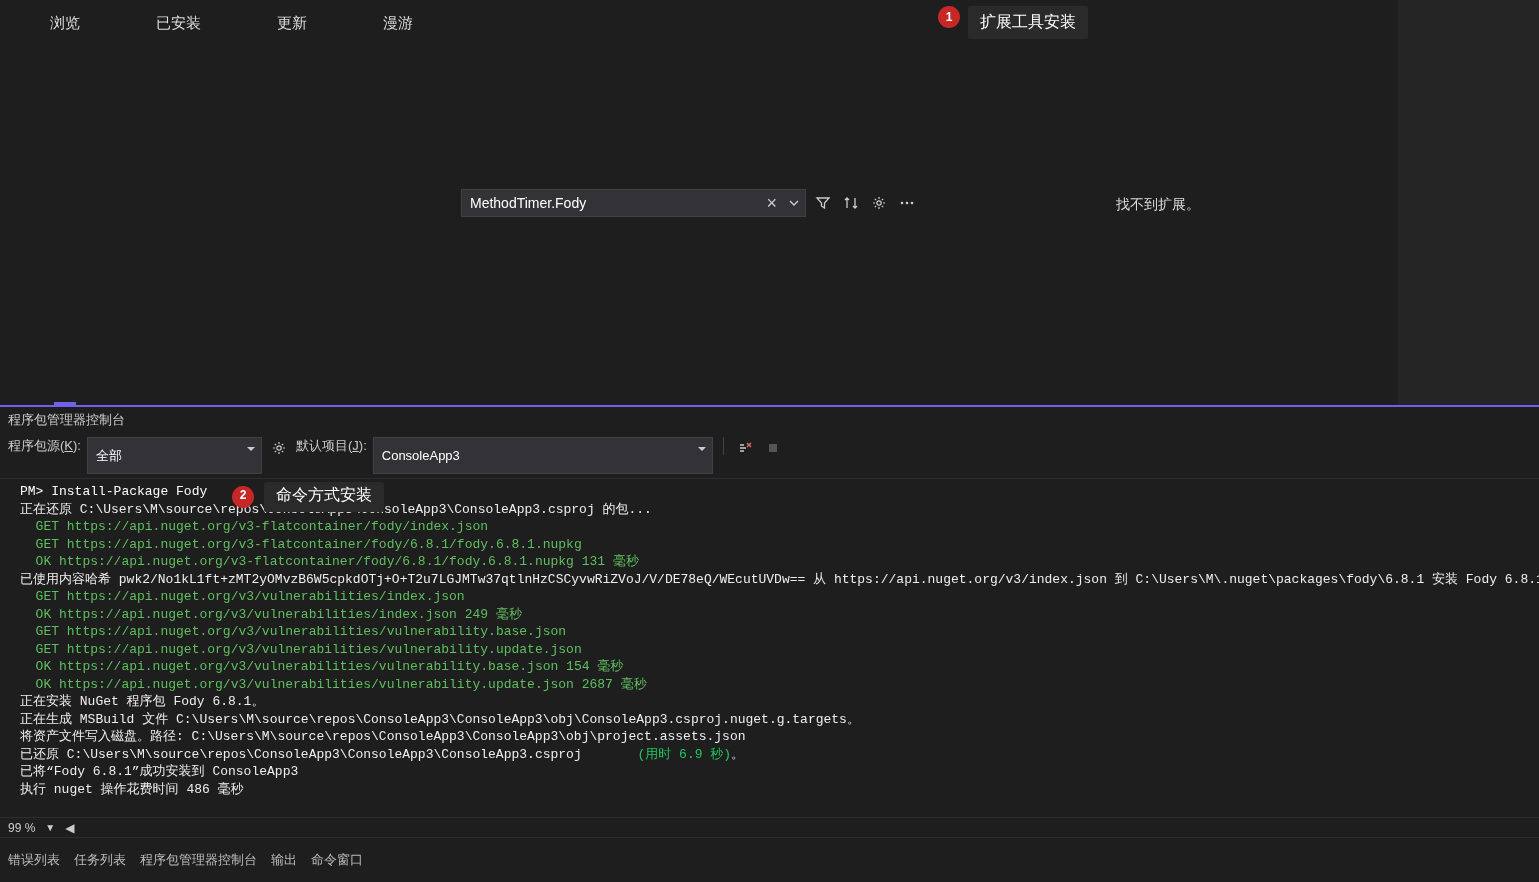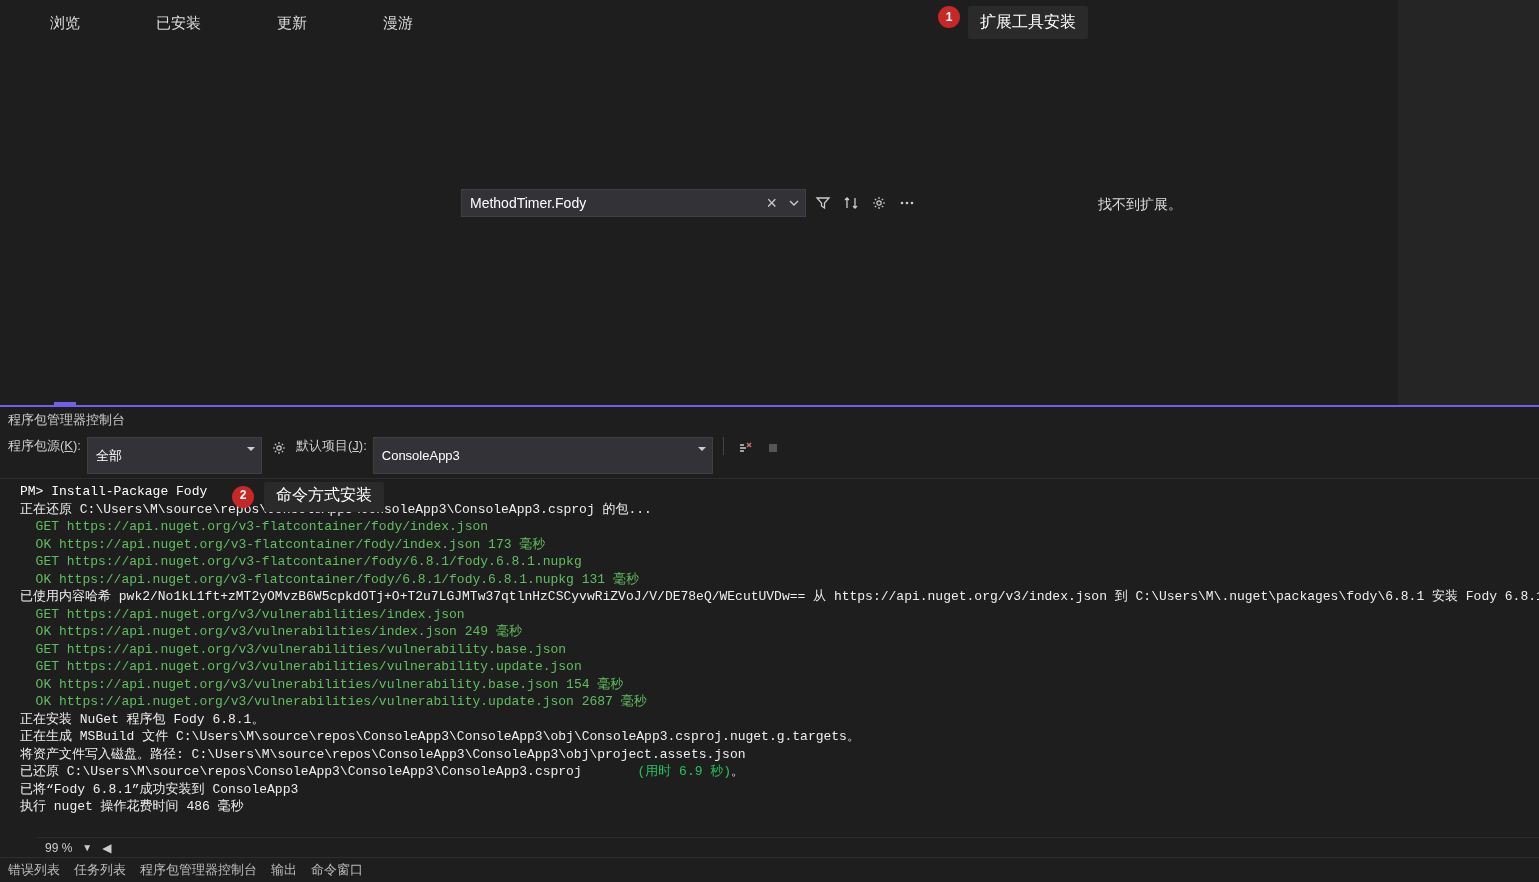--- a/index.html
+++ b/index.html
@@ -14,41 +14,41 @@
   .clear-btn{color:#ccc;padding:0 6px;font-size:18px;line-height:1;cursor:pointer;}
   .dd-btn{color:#ccc;padding:0 6px;cursor:pointer;}
   .icon-btn{color:#ccc;width:22px;height:22px;display:flex;align-items:center;justify-content:center;cursor:pointer;}
   .gear-refresh{position:relative;}
   .content-row{display:flex;flex:1;}
   .left-col{width:470px;padding:6px 10px;display:flex;align-items:flex-start;gap:8px;}
   .right-col{flex:1;background:#252526;}
   .badge{width:22px;height:22px;border-radius:50%;display:flex;align-items:center;justify-content:center;color:#fff;font-size:12px;font-weight:600;}
   .badge.red{background:#c62828;}
   .anno-box{background:#2a2a2b;color:#fff;padding:6px 12px;font-size:16px;border-radius:2px;}
-  .no-ext{color:#ddd;margin-left:2px;font-size:14px;align-self:center;margin-top:4px;text-align:right;}
+  .no-ext{color:#ddd;margin-left:20px;font-size:14px;align-self:center;margin-top:4px;text-align:right;}
   .divider{height:2px;background:#7160e8;}
   .pmc-title{padding:4px 8px;background:#1e1e1e;color:#ccc;font-size:13px;}
   .pmc-toolbar{display:flex;align-items:flex-start;padding:4px 8px;gap:6px;background:#1e1e1e;border-bottom:1px solid #2d2d30;}
   .tb-label{color:#ccc;}
   .tb-label u{text-decoration:underline;}
   .tb-select{background:#333337;border:1px solid #3f3f46;color:#fff;height:37px;padding:0 22px 0 8px;position:relative;display:flex;align-items:center;}
   .tb-select.small{width:175px;}
   .tb-select.big{width:340px;}
   .tb-select::after{content:"";position:absolute;right:6px;top:9px;border:4px solid transparent;border-top-color:#ccc;}
   .tb-icon{color:#ccc;width:22px;height:22px;display:flex;align-items:center;justify-content:center;cursor:pointer;}
   .tb-sep{width:1px;height:18px;background:#444;margin:0 4px;}
   .console{flex:1;background:#1e1e1e;overflow-y:auto;padding:4px 4px 4px 20px;font-family:Consolas,'Courier New',monospace;font-size:13px;line-height:17.5px;position:relative;}
   .console-line{white-space:pre;color:#eee;}
   .console-line.cmd{color:#fff;}
   .console-line .g{color:#5fbf5f;}
   .console-line .c{color:#22c55e;margin-left:48px;}
   .anno-inline{position:absolute;top:3px;left:232px;display:flex;align-items:center;gap:10px;}
-  .zoom-bar{display:flex;align-items:center;background:#1e1e1e;border-top:1px solid #2d2d30;height:20px;padding:0 8px;gap:10px;color:#ccc;font-size:12px;margin-left:37px;}
+  .zoom-bar{display:flex;align-items:center;background:#1e1e1e;border-top:1px solid #2d2d30;height:20px;padding:0 8px;gap:10px;color:#ccc;font-size:12px;}
   .zoom-bar .dd{font-size:10px;}
-  .bottom-tabs{display:flex;gap:14px;background:#1e1e1e;padding:3px 8px;border-top:1px solid #2d2d30;}
+  .bottom-tabs{display:flex;gap:14px;background:#1e1e1e;padding:13px 8px;border-top:1px solid #2d2d30;}
   .bottom-tab{color:#bbb;font-size:13px;cursor:pointer;}
   svg{display:block;}
 </style>
 </head>
 <body>
 
 <div class="top-panel">
   <div class="tabs">
     <div class="tab active">浏览</div>
     <div class="tab">已安装</div>
@@ -129,21 +129,20 @@
 </div>
 
 <div class="console" id="console">
   <div class="anno-inline">
     <div class="badge red">2</div>
     <div class="anno-box">命令方式安装</div>
   </div>
 <div class="console-line cmd">PM&gt; Install-Package Fody</div>
     <div class="console-line">正在还原 C:\Users\M\source\repos\ConsoleApp3\ConsoleApp3\ConsoleApp3.csproj 的包...</div>
     <div class="console-line"><span class="g">  GET https://api.nuget.org/v3-flatcontainer/fody/index.json</span></div>
-    <div class="console-line"><span class="g">  OK https://api.nuget.org/v3-flatcontainer/fody/index.json 173 毫秒</span></div>
     <div class="console-line"><span class="g">  GET https://api.nuget.org/v3-flatcontainer/fody/6.8.1/fody.6.8.1.nupkg</span></div>
     <div class="console-line"><span class="g">  OK https://api.nuget.org/v3-flatcontainer/fody/6.8.1/fody.6.8.1.nupkg 131 毫秒</span></div>
     <div class="console-line">已使用内容哈希 pwk2/No1kL1ft+zMT2yOMvzB6W5cpkdOTj+O+T2u7LGJMTw37qtlnHzCSCyvwRiZVoJ/V/DE78eQ/WEcutUVDw== 从 https://api.nuget.org/v3/index.json 到 C:\Users\M\.nuget\packages\fody\6.8.1 安装 Fody 6.8.1。</div>
     <div class="console-line"><span class="g">  GET https://api.nuget.org/v3/vulnerabilities/index.json</span></div>
     <div class="console-line"><span class="g">  OK https://api.nuget.org/v3/vulnerabilities/index.json 249 毫秒</span></div>
     <div class="console-line"><span class="g">  GET https://api.nuget.org/v3/vulnerabilities/vulnerability.base.json</span></div>
     <div class="console-line"><span class="g">  GET https://api.nuget.org/v3/vulnerabilities/vulnerability.update.json</span></div>
     <div class="console-line"><span class="g">  OK https://api.nuget.org/v3/vulnerabilities/vulnerability.base.json 154 毫秒</span></div>
     <div class="console-line"><span class="g">  OK https://api.nuget.org/v3/vulnerabilities/vulnerability.update.json 2687 毫秒</span></div>
     <div class="console-line">正在安装 NuGet 程序包 Fody 6.8.1。</div>

